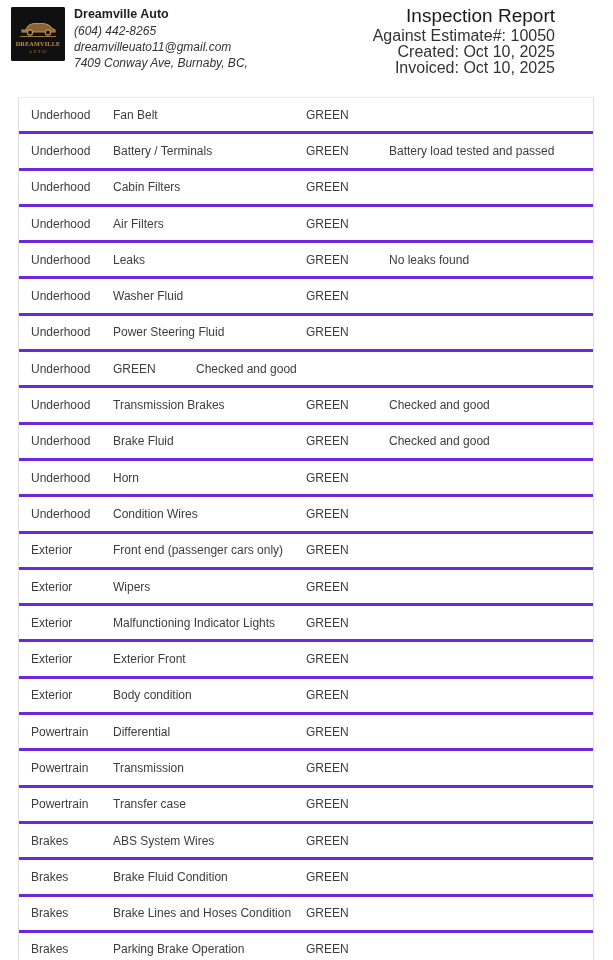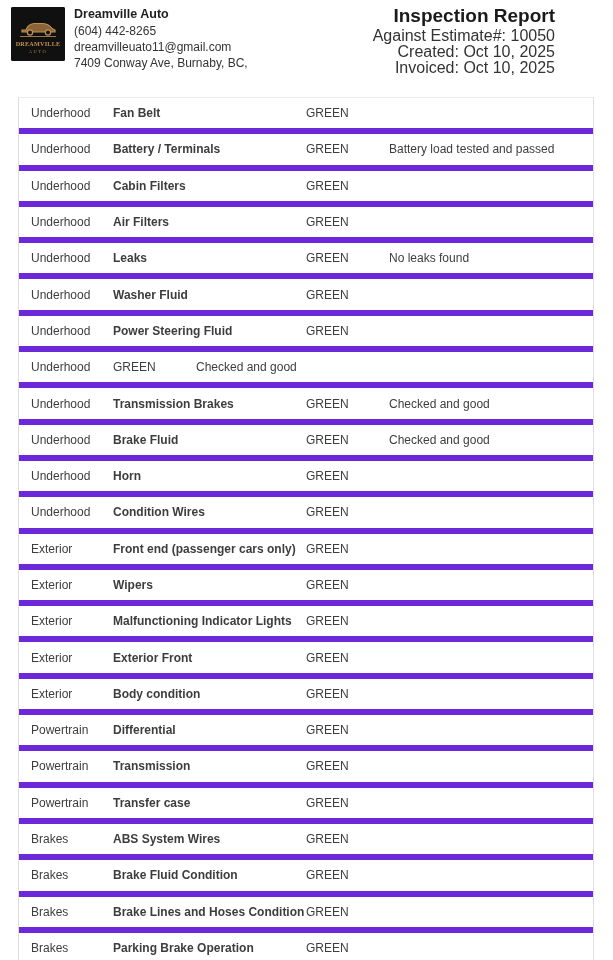--- a/index.html
+++ b/index.html
@@ -13,40 +13,40 @@
   
   .header { position: absolute; left: 0; top: 0; width: 613px; height: 97px; background: #fff; }
   .logo-box {
     position: absolute; left: 11px; top: 7px;
     width: 54px; height: 54px;
     background: #101010; border-radius: 2px;
     overflow: hidden;
   }
   .biz-block { position: absolute; left: 74px; top: 6px; }
   .biz-name { font-size: 12.5px; font-weight: bold; color: #1f1f1f; line-height: 17px; }
-  .biz-line { font-size: 12px; color: #333333; line-height: 16px; }
+  .biz-line { font-size: 12px; color: #333333; line-height: 16px; font-style: italic; }
   .report-block { position: absolute; right: 58px; top: 3px; text-align: right; }
-  .report-title { font-size: 19px; font-weight: bold; color: #1a1a1a; line-height: 25px; margin-left: 22px; }
+  .report-title { font-size: 19px; font-weight: normal; color: #1a1a1a; line-height: 25px; margin-left: 22px; }
   .report-meta { font-size: 16px; color: #333333; line-height: 16px; }
   
   .insp-table {
     position: absolute; left: 18px; top: 97px; width: 576px;
     border-left: 1px solid #dedede;
     border-right: 1px solid #dedede;
     border-top: 1px solid #ececec;
     background: #fff;
   }
   .insp-row {
     display: flex; align-items: center;
     height: 36.3px;
-    border-bottom: 6px solid #6d28d9;
+    border-bottom: 3px solid #6d28d9;
     font-size: 12px; color: #3d3d3d;
   }
   .cell-category { width: 94px; padding-left: 12px; flex: 0 0 auto; }
-  .cell-item     { width: 193px; flex: 0 0 auto; font-weight: bold; }
+  .cell-item     { width: 193px; flex: 0 0 auto; }
   .cell-status   { width: 83px;  flex: 0 0 auto; }
   .cell-note     { flex: 1 1 auto; padding-right: 8px; }
   .cell-category, .cell-item, .cell-status, .cell-note {
     white-space: nowrap; overflow: hidden; text-overflow: ellipsis;
   }
 </style>
 </head>
 <body>
 
 <div class="header">

